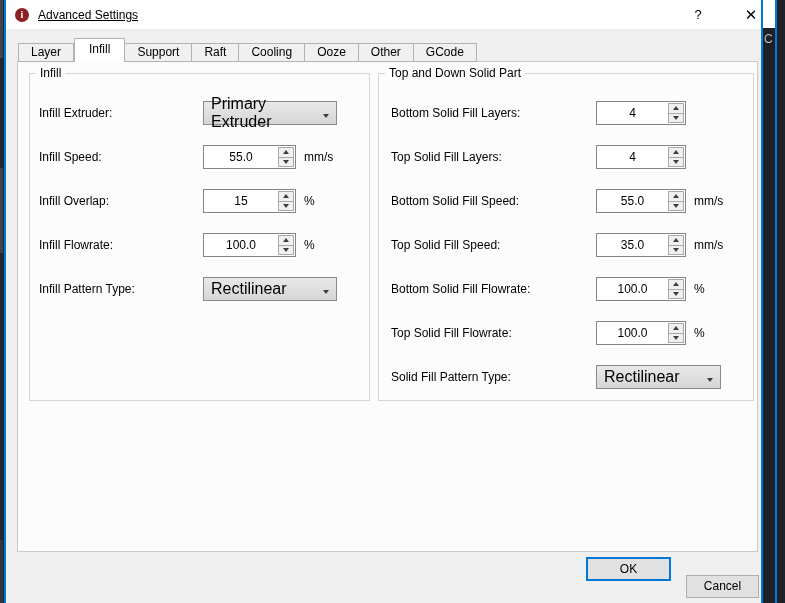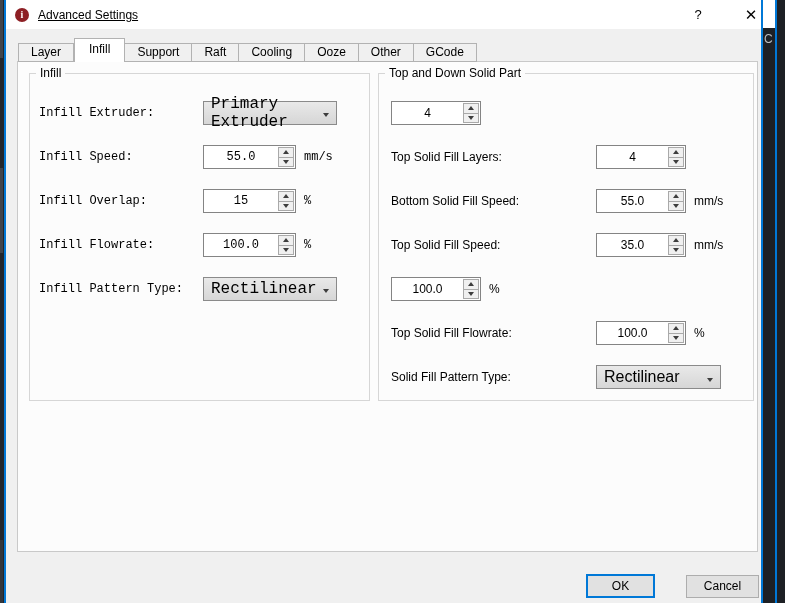--- a/index.html
+++ b/index.html
@@ -70,21 +70,21 @@
     position:absolute; border:1px solid #d6d6d6; box-sizing:border-box;
   }
   .group-infill { left:11px; top:11px; width:341px; height:328px; }
   .group-solid  { left:360px; top:11px; width:376px; height:328px; }
   .group-title {
     position:absolute; top:-8px; left:6px; background:#fcfcfc;
     padding:0 4px; font-size:12px; color:#000;
   }
   .rows { padding-top:27px; }
   .row { display:flex; align-items:center; height:24px; margin-bottom:20px; }
-  .group-infill .row { padding-left:9px;font-family:Liberation Mono, monospace; }
+  .group-infill .row { padding-left:9px; }
   .group-solid  .row { padding-left:12px; }
   .field-label { font-size:12px; color:#000; }
   .group-infill .field-label { width:164px; }
   .group-solid  .field-label { width:205px; }
 
   
   .combo {
     height:24px; box-sizing:border-box;
     border:1px solid #8a8a8a;
     background:linear-gradient(#e9e9e9,#d6d6d6);
@@ -114,21 +114,21 @@
   .tri-down { width:0; height:0; border-left:3px solid transparent; border-right:3px solid transparent; border-top:4px solid #3d3d3d; display:inline-block; }
 
   .unit { font-size:12px; color:#000; margin-left:8px; }
 
   
   .btn {
     position:absolute; box-sizing:border-box; font-size:12px; color:#000;
     background:#e1e1e1; text-align:center; cursor:default;
     font-family:"Liberation Sans", sans-serif;
   }
-  .btn-ok { left:580px; top:574px; width:69px; height:24px; border:2px solid var(--accent); line-height:20px; }
+  .btn-ok { left:580px; top:557px; width:85px; height:24px; border:2px solid var(--accent); line-height:20px; }
   .btn-cancel { left:680px; top:575px; width:73px; height:23px; border:1px solid #adadad; line-height:21px; }
 
   
   .bg-right-dark { position:absolute; left:763px; top:0; width:22px; height:603px; background:#1d2025; }
   .bg-right-titlebar { position:absolute; left:763px; top:0; width:12px; height:28px; background:#ffffff; }
   .bg-accent-line { position:absolute; left:775px; top:0; width:2px; height:603px; background:var(--accent); }
   .bg-text-c { position:absolute; left:764px; top:32px; font-size:12px; color:#b9bcc0; }
 </style>
 </head>
 <body>
@@ -223,20 +223,21 @@
                 <span class="combo-arrow"><i class="tri-down"></i></span>
               </div>
             </div>
           </div>
       </div>
 
       <div class="group group-solid">
         <span class="group-title">Top and Down Solid Part</span>
         <div class="rows">
             <div class="row">
+              <span class="field-label">Bottom Solid Fill Layers:</span>
               <div class="spinbox">
                 <span class="spin-value">4</span>
                 <span class="spin-buttons">
                   <span class="spin-btn up">
                     <i class="tri-up"></i>
                   </span>
                   <span class="spin-btn down">
                     <i class="tri-down"></i>
                   </span>
                 </span>
@@ -280,20 +281,21 @@
                     <i class="tri-up"></i>
                   </span>
                   <span class="spin-btn down">
                     <i class="tri-down"></i>
                   </span>
                 </span>
               </div>
               <span class="unit">mm/s</span>
             </div>
             <div class="row">
+              <span class="field-label">Bottom Solid Fill Flowrate:</span>
               <div class="spinbox">
                 <span class="spin-value">100.0</span>
                 <span class="spin-buttons">
                   <span class="spin-btn up">
                     <i class="tri-up"></i>
                   </span>
                   <span class="spin-btn down">
                     <i class="tri-down"></i>
                   </span>
                 </span>

